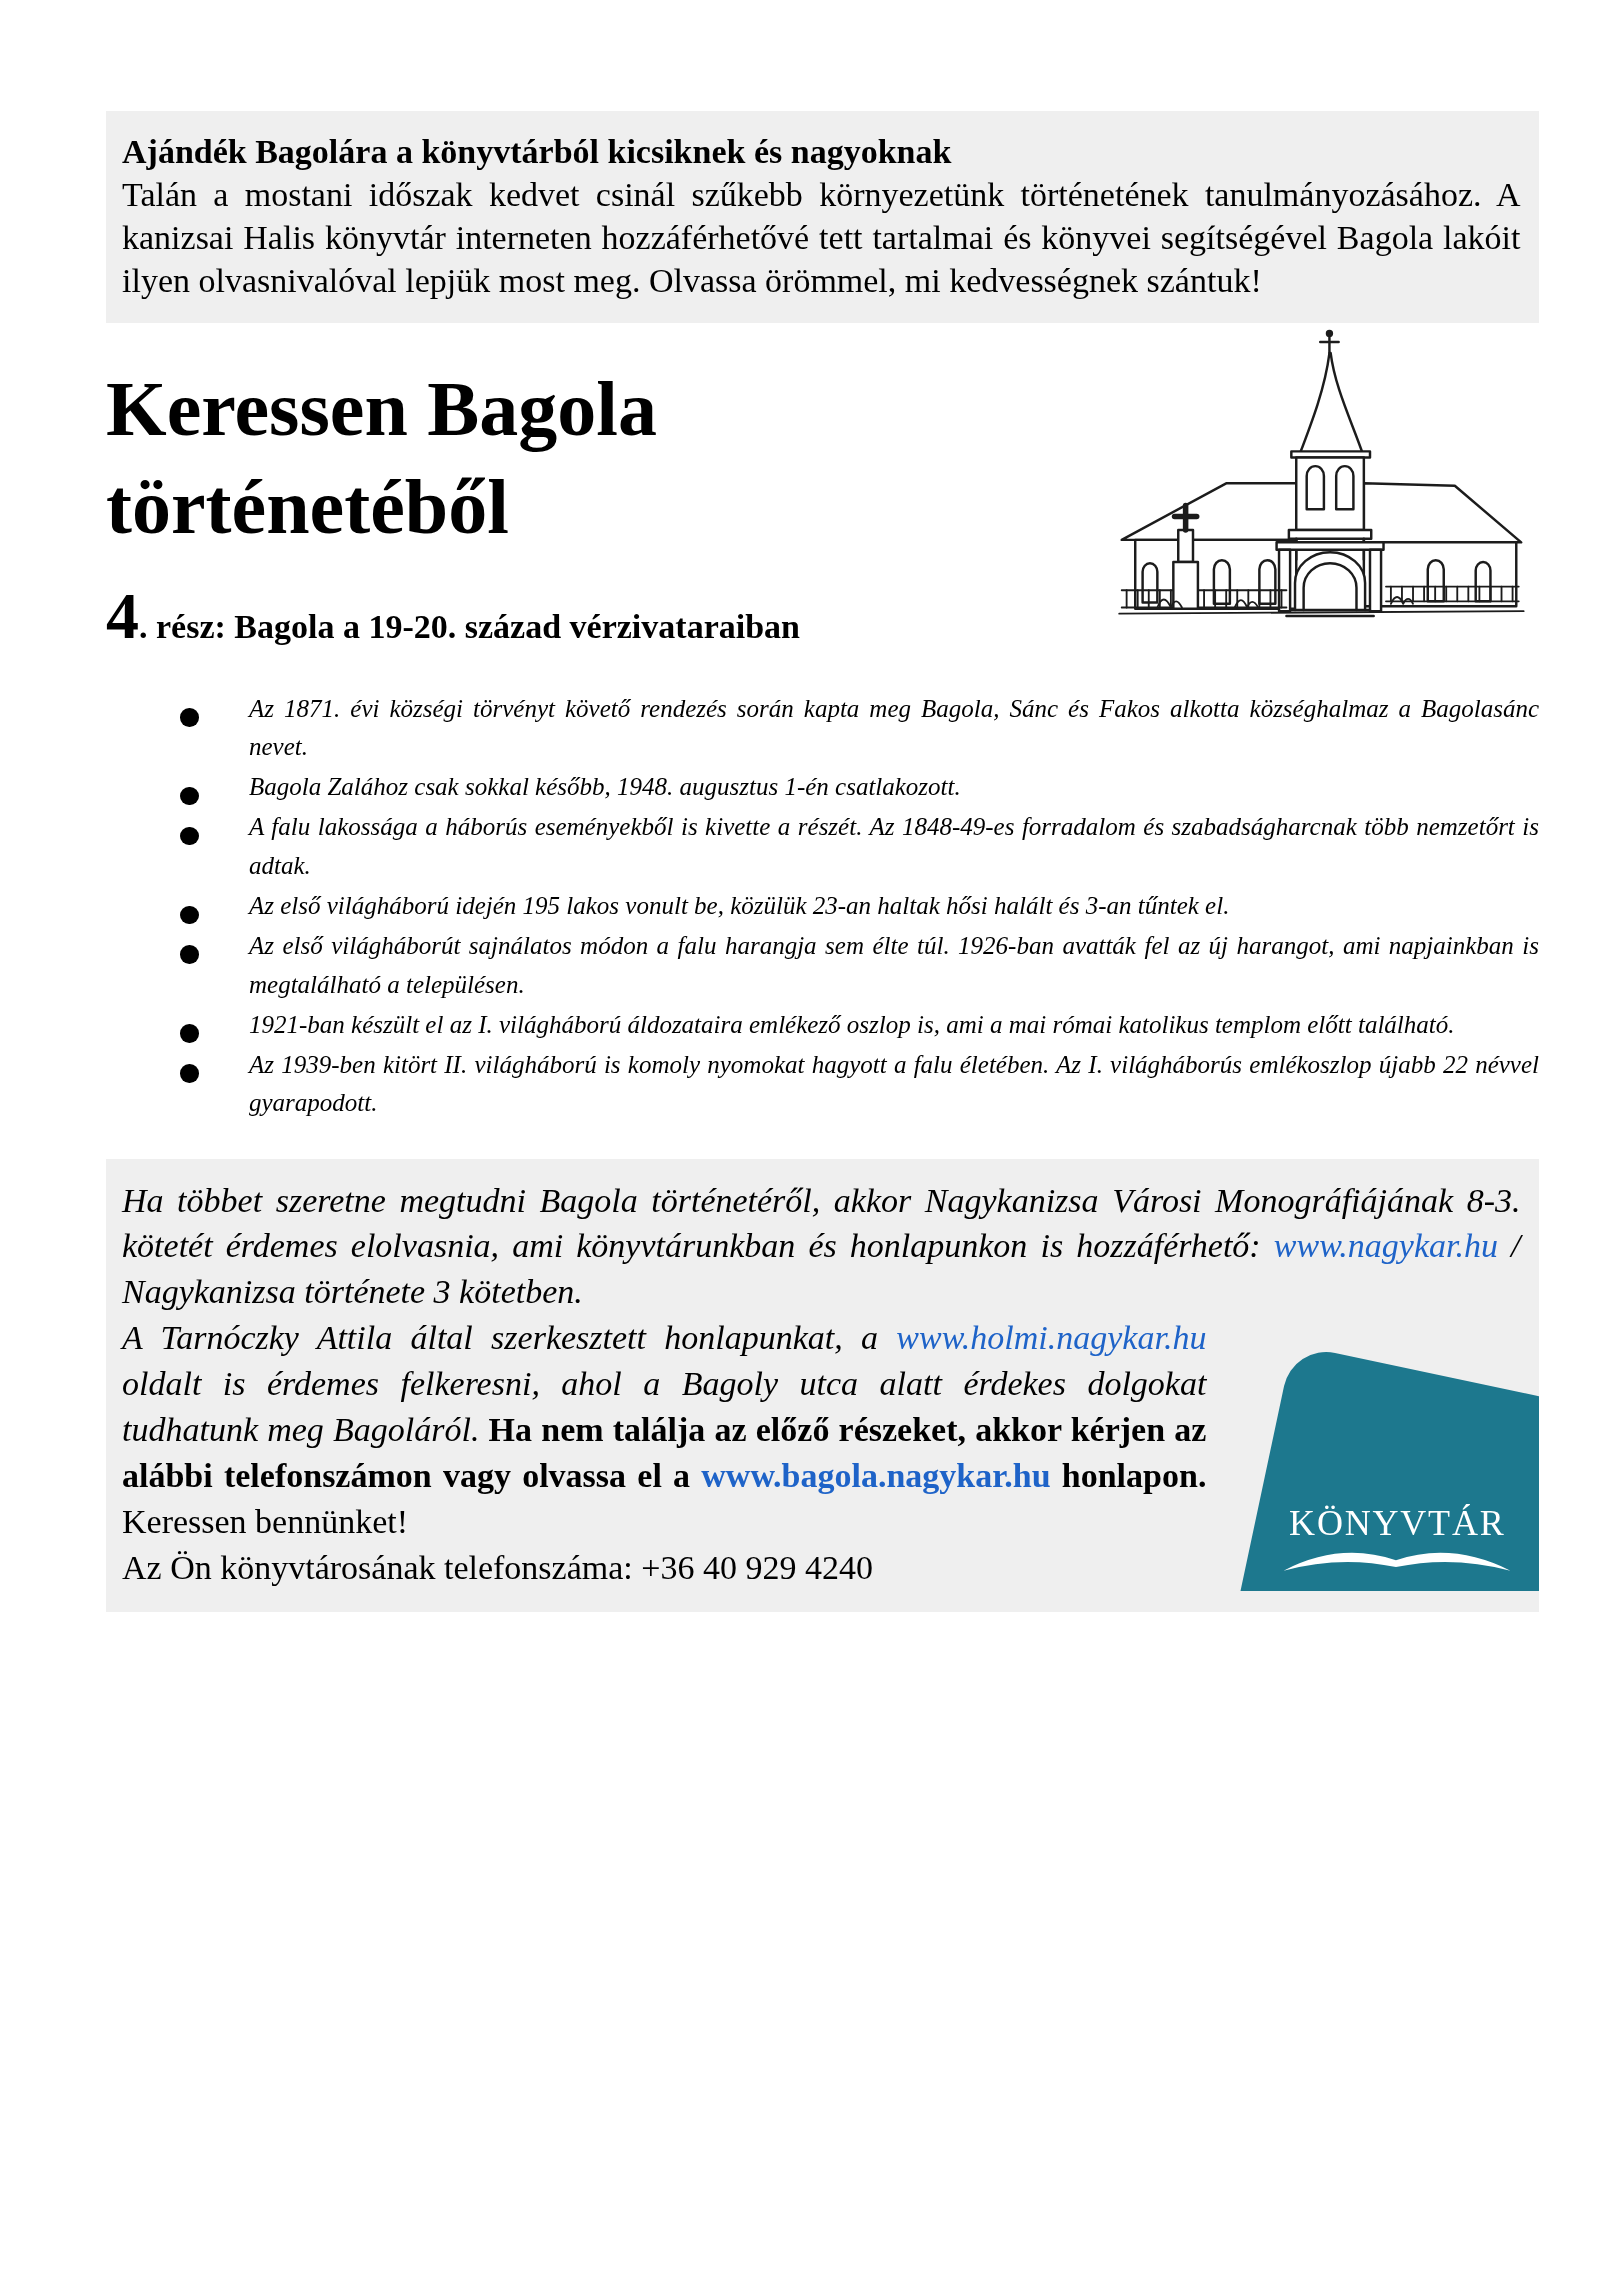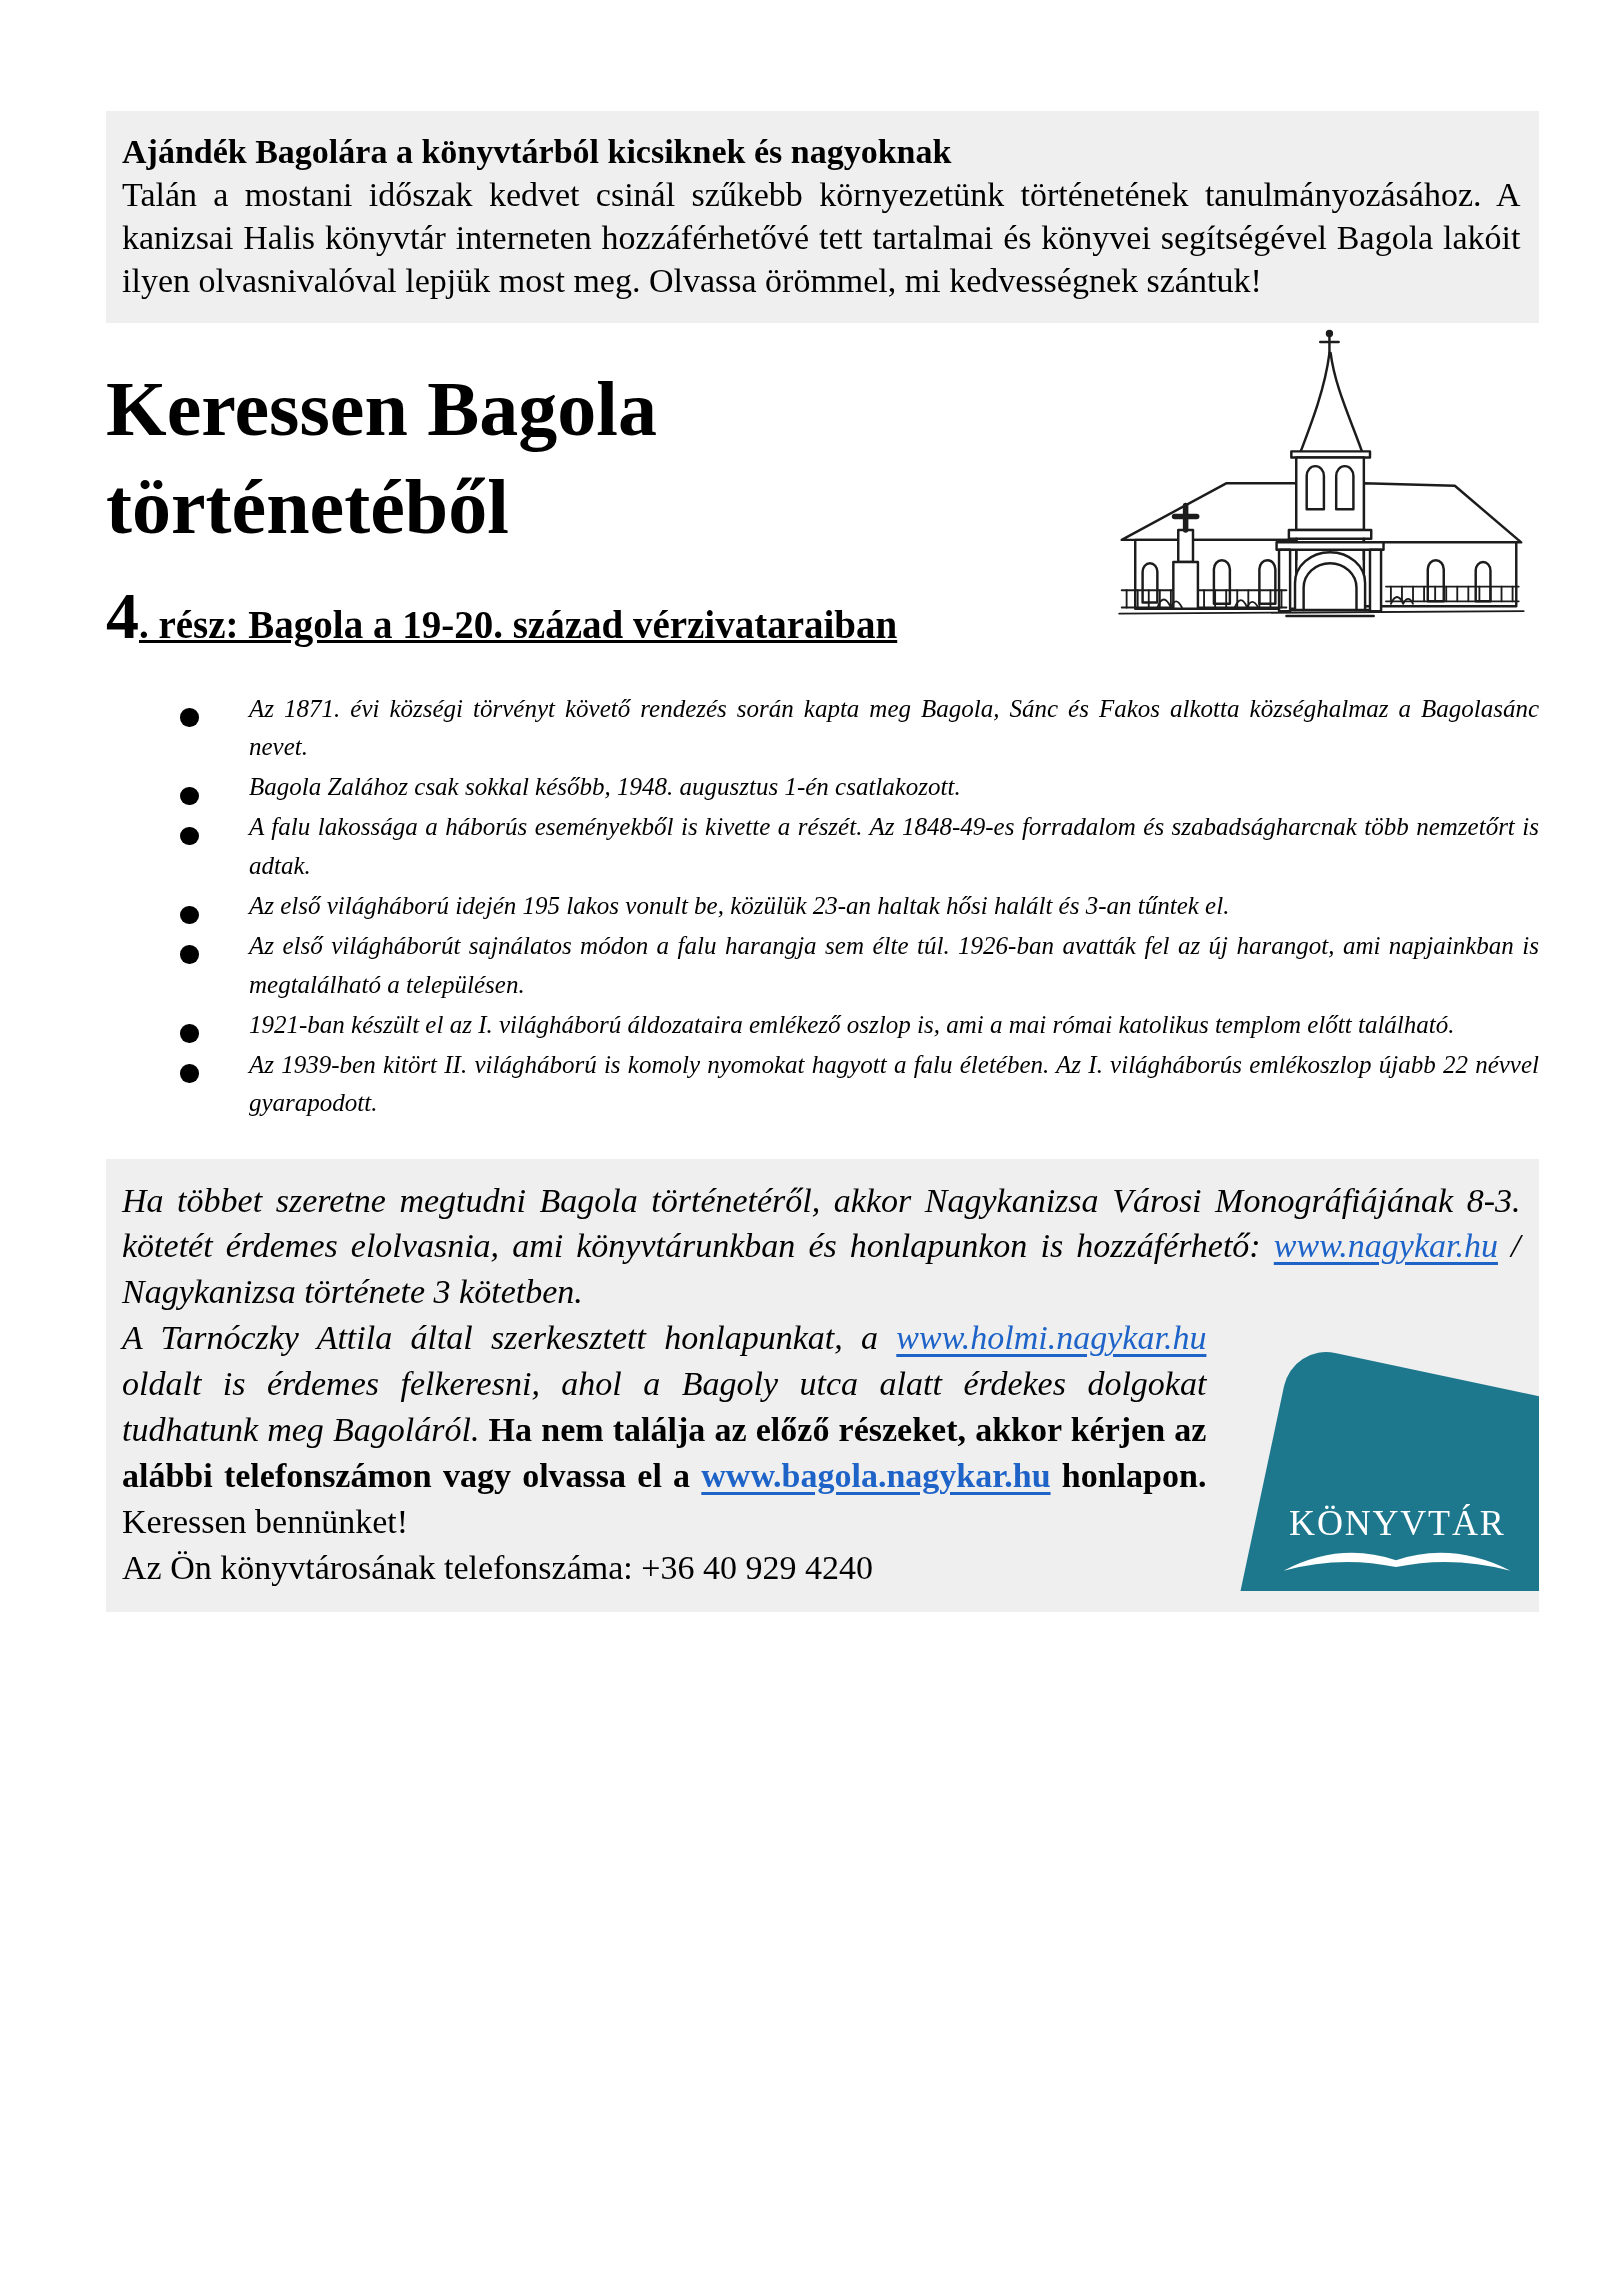--- a/index.html
+++ b/index.html
@@ -14,35 +14,35 @@
   .intro-heading{font-weight:bold;}
   .intro-paragraph{text-align:justify;}
 
   
   .title-section{display:flex;margin-top:37px;align-items:flex-start;}
   .title-left{flex:1 1 auto;min-width:0;}
   .page-title{margin:0;font-weight:bold;font-size:78px;line-height:1.26;}
   .page-title span{display:block;}
   .subtitle{margin-top:21px;white-space:nowrap;}
   .part-number{font-size:66px;font-weight:bold;}
-  .part-rest{font-size:39px;font-weight:bold;text-decoration:underline;}
+  .part-rest{font-size:34px;font-weight:bold;}
   .church-wrap{flex:0 0 456px;width:456px;height:295px;margin-top:-34px;}
   .church-wrap svg{width:100%;height:100%;}
 
   
   .bullet-list{list-style:none;margin:36px 0 0 0;padding:0;font-style:italic;font-size:25px;line-height:1.55;}
   .bullet-item{position:relative;margin:0 0 1.2px 143px;text-align:justify;}
   .bullet-dot{position:absolute;left:-69px;top:18.5px;width:18.5px;height:18.5px;background:#000;border-radius:50%;}
 
   
   .footer-box{background:#efefef;margin-top:36px;padding:18.5px 18.5px 21px 16px;font-size:34px;line-height:1.35;}
   .footer-box p{margin:0;text-align:justify;}
   .it{font-style:italic;}
   .bold{font-weight:bold;}
-  .footer-link{color:#1e63c8;text-decoration:underline;text-decoration-thickness:3.1px;text-underline-offset:4.9px;cursor:pointer;}
+  .footer-link{color:#1e63c8;text-decoration-thickness:3.1px;text-underline-offset:4.9px;cursor:pointer;}
   .lk-it{font-style:italic;}
   .lk-bold{font-weight:bold;}
 
   
   .float-spacer{float:right;width:0;height:166px;}
   .library-logo{
     float:right;clear:right;position:relative;overflow:hidden;
     width:308px;height:247px;margin:0 -18.5px -21px 24.6px;
   }
   .logo-shape{

